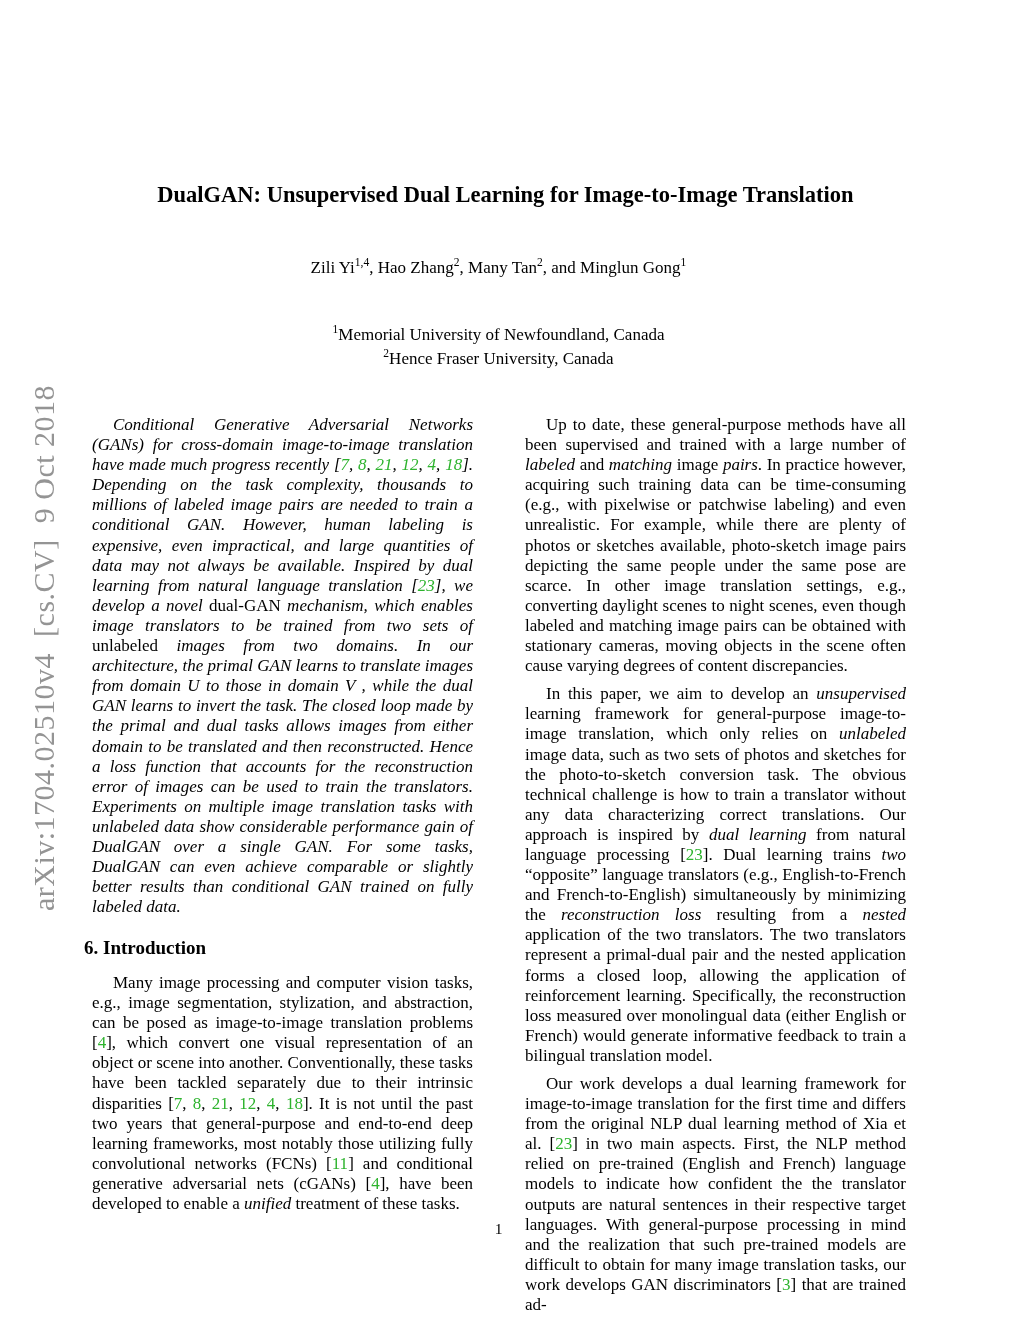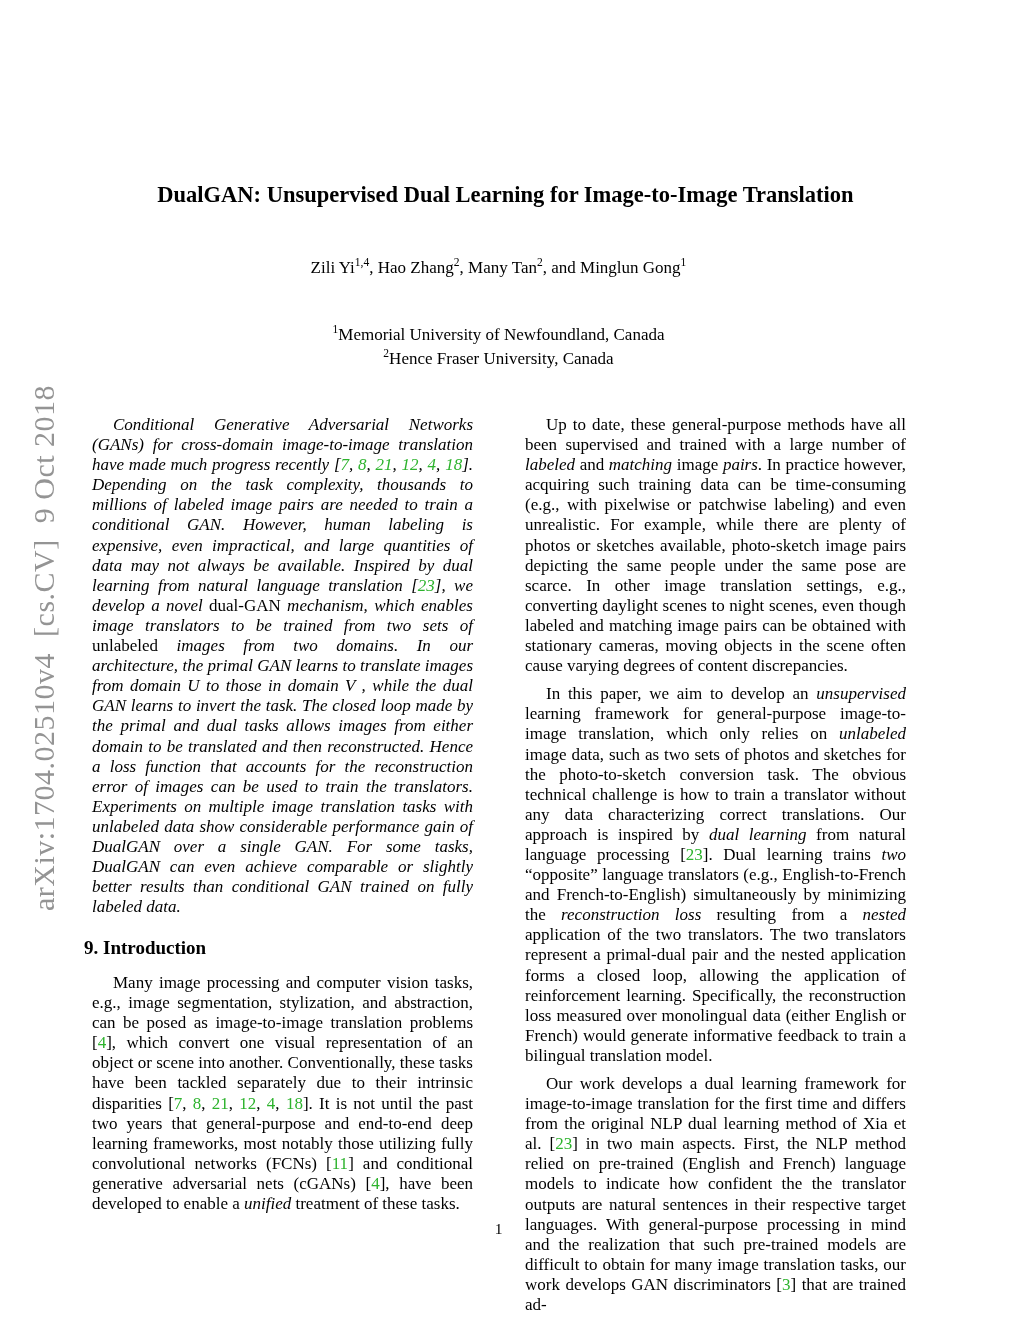--- a/index.html
+++ b/index.html
@@ -113,21 +113,21 @@
       <div><span class="sup">1</span><span>Memorial University of Newfoundland, Canada</span></div>
       <div><span class="sup">2</span><span>Hence Fraser University, Canada</span></div>
     </div>
   </div>
 
   <div class="col col-abstract">
     <p class="body abstract-text"><span>Conditional Generative Adversarial Networks (GANs) for cross-domain image-to-image translation have made much progress recently [</span><span class="cite">7</span><span>, </span><span class="cite">8</span><span>, </span><span class="cite">21</span><span>, </span><span class="cite">12</span><span>, </span><span class="cite">4</span><span>, </span><span class="cite">18</span><span>]. Depending on the task complexity, thousands to millions of labeled image pairs are needed to train a conditional GAN. However, human labeling is expensive, even impractical, and large quantities of data may not always be available. Inspired by dual learning from natural language translation [</span><span class="cite">23</span><span>], we develop a novel </span><span class="rm">dual-GAN</span><span> mechanism, which enables image translators to be trained from two sets of </span><span class="rm">unlabeled</span><span> images from two domains. In our architecture, the primal GAN learns to translate images from domain U to those in domain V , while the dual GAN learns to invert the task. The closed loop made by the primal and dual tasks allows images from either domain to be translated and then reconstructed. Hence a loss function that accounts for the reconstruction error of images can be used to train the translators. Experiments on multiple image translation tasks with unlabeled data show considerable performance gain of DualGAN over a single GAN. For some tasks, DualGAN can even achieve comparable or slightly better results than conditional GAN trained on fully labeled data.</span></p>
   </div>
 
   <div class="col col-intro">
-    <h2 class="section-heading">9. Introduction</h2>
+    <h2 class="section-heading">6. Introduction</h2>
     <p class="body"><span>Many image processing and computer vision tasks, e.g., image segmentation, stylization, and abstraction, can be posed as image-to-image translation problems [</span><span class="cite">4</span><span>], which convert one visual representation of an object or scene into another. Conventionally, these tasks have been tackled separately due to their intrinsic disparities [</span><span class="cite">7</span><span>, </span><span class="cite">8</span><span>, </span><span class="cite">21</span><span>, </span><span class="cite">12</span><span>, </span><span class="cite">4</span><span>, </span><span class="cite">18</span><span>]. It is not until the past two years that general-purpose and end-to-end deep learning frameworks, most notably those utilizing fully convolutional networks (FCNs) [</span><span class="cite">11</span><span>] and conditional generative adversarial nets (cGANs) [</span><span class="cite">4</span><span>], have been developed to enable a </span><span class="it">unified</span><span> treatment of these tasks.</span></p>
   </div>
 
   <div class="col col-right">
     <p class="body"><span>Up to date, these general-purpose methods have all been supervised and trained with a large number of </span><span class="it">labeled</span><span> and </span><span class="it">matching</span><span> image </span><span class="it">pairs</span><span>. In practice however, acquiring such training data can be time-consuming (e.g., with pixelwise or patchwise labeling) and even unrealistic.  For example, while there are plenty of photos or sketches available, photo-sketch image pairs depicting the same people under the same pose are scarce.  In other image translation settings, e.g., converting daylight scenes to night scenes, even though labeled and matching image pairs can be obtained with stationary cameras, moving objects in the scene often cause varying degrees of content discrepancies.</span></p>
     <p class="body"><span>In this paper, we aim to develop an </span><span class="it">unsupervised</span><span> learning framework for general-purpose image-to-image translation, which only relies on </span><span class="it">unlabeled</span><span> image data, such as two sets of photos and sketches for the photo-to-sketch conversion task.  The obvious technical challenge is how to train a translator without any data characterizing correct translations. Our approach is inspired by </span><span class="it">dual learning</span><span> from natural language processing [</span><span class="cite">23</span><span>]. Dual learning trains </span><span class="it">two</span><span> “opposite” language translators (e.g., English-to-French and French-to-English) simultaneously by minimizing the </span><span class="it">reconstruction loss</span><span> resulting from a </span><span class="it">nested</span><span> application of the two translators. The two translators represent a primal-dual pair and the nested application forms a closed loop, allowing the application of reinforcement learning. Specifically, the reconstruction loss measured over monolingual data (either English or French) would generate informative feedback to train a bilingual translation model.</span></p>
     <p class="body"><span>Our work develops a dual learning framework for image-to-image translation for the first time and differs from the original NLP dual learning method of Xia et al. [</span><span class="cite">23</span><span>] in two main aspects.  First, the NLP method relied on pre-trained (English and French) language models to indicate how confident the the translator outputs are natural sentences in their respective target languages. With general-purpose processing in mind and the realization that such pre-trained models are difficult to obtain for many image translation tasks, our work develops GAN discriminators [</span><span class="cite">3</span><span>] that are trained ad-</span></p>
   </div>
 
   <div class="page-number">1</div>

